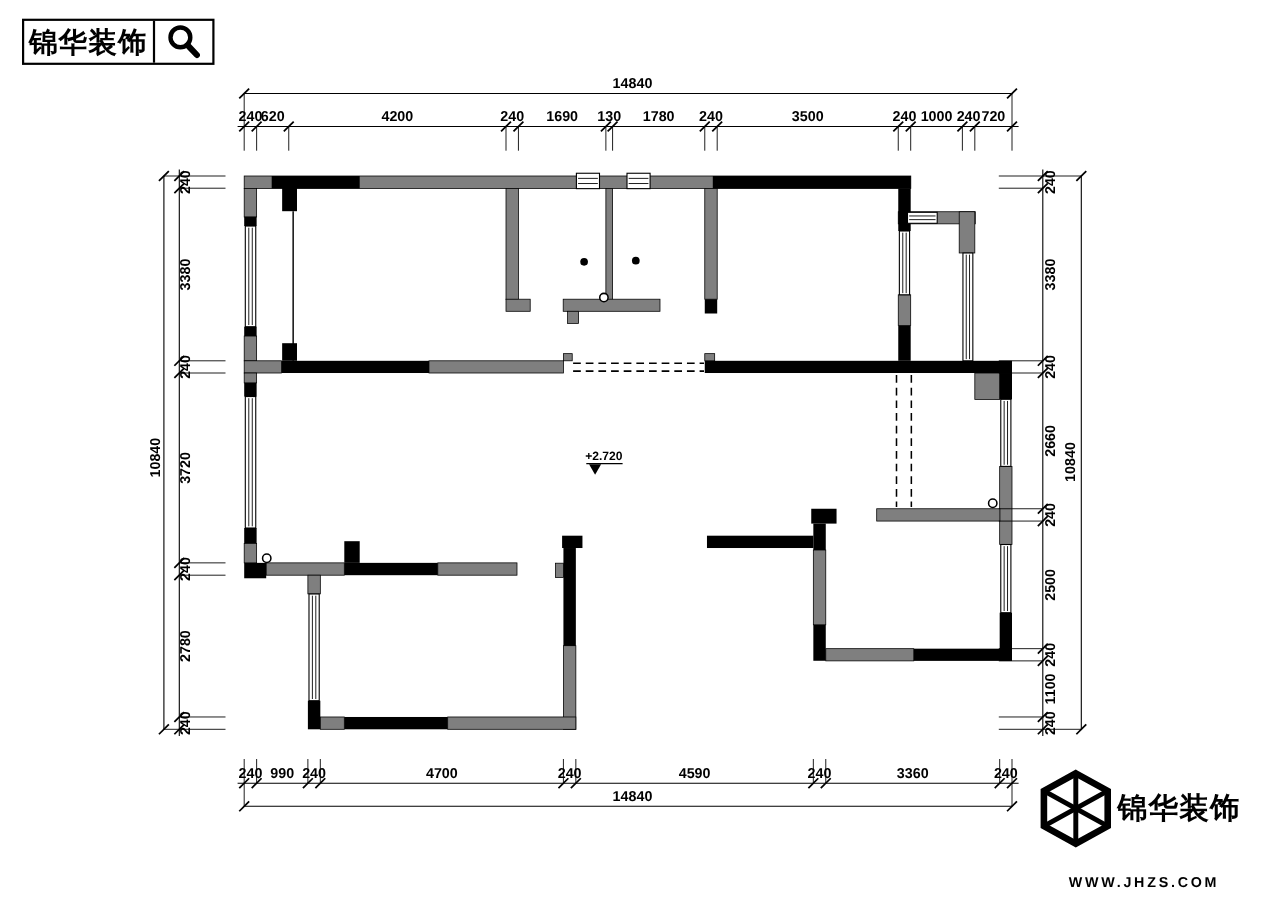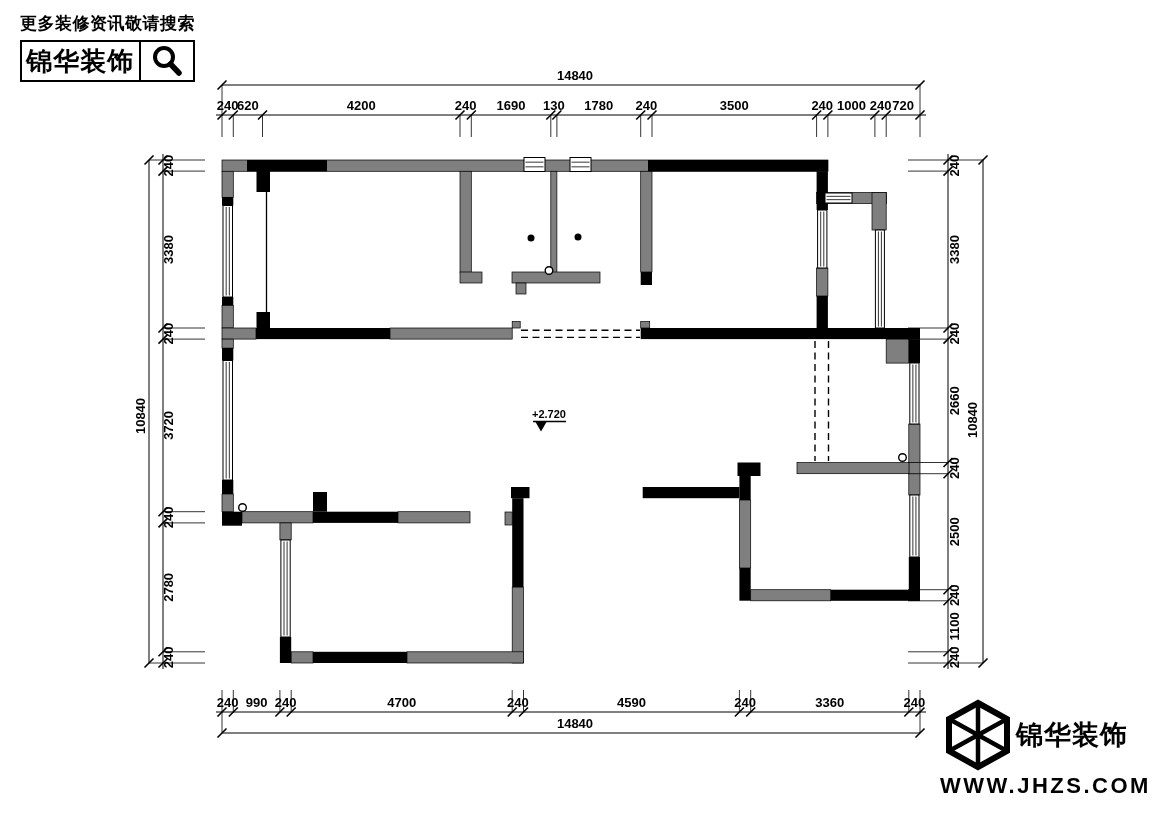--- a/index.html
+++ b/index.html
@@ -12,21 +12,21 @@
   .brand-box{margin-top:5px;width:171px;height:38px;border:2.5px solid #000;display:flex;align-items:center;}
   .brand-name{flex:1;text-align:center;font-size:26px;font-weight:bold;color:#000;letter-spacing:1px;line-height:38px;}
   .brand-divider{width:2.5px;height:38px;background:#000;}
   .brand-box .icon-cell{width:52px;display:flex;align-items:center;justify-content:center;}
   
   .footer-brand{position:absolute;left:940px;top:698px;width:200px;color:#000;}
   .footer-row{display:flex;align-items:center;}
   .cube-cell{width:76px;display:flex;justify-content:center;}
   .footer-names{flex:1;}
   .footer-names div{font-size:27px;font-weight:bold;letter-spacing:1px;line-height:31px;white-space:nowrap;}
-  .footer-url{margin-top:1px;font-size:22px;font-weight:bold;letter-spacing:2.5px;text-align:center;white-space:nowrap;}
+  .footer-url{margin-top:22px;font-size:13px;font-weight:bold;letter-spacing:2.5px;text-align:center;white-space:nowrap;}
 </style>
 </head>
 <body>
 
 <div id="stage">
 
   <svg id="plan-svg" width="1158" height="818" viewBox="0 0 1158 818">
 
     <g id="walls-gray" fill="#7f7f7f" stroke="#000" stroke-width="0.7">
       <rect x="222" y="160" width="606" height="11.3"></rect>
@@ -301,21 +301,20 @@
         <text x="959" y="468.1" text-anchor="middle" font-size="13" font-weight="bold" fill="#000" transform="rotate(-90 959 468.1)">240</text>
         <text x="959" y="531.7" text-anchor="middle" font-size="13" font-weight="bold" fill="#000" transform="rotate(-90 959 531.7)">2500</text>
         <text x="959" y="595.25" text-anchor="middle" font-size="13" font-weight="bold" fill="#000" transform="rotate(-90 959 595.25)">240</text>
         <text x="959" y="626.3" text-anchor="middle" font-size="13" font-weight="bold" fill="#000" transform="rotate(-90 959 626.3)">1100</text>
         <text x="959" y="657.4" text-anchor="middle" font-size="13" font-weight="bold" fill="#000" transform="rotate(-90 959 657.4)">240</text>
         <text x="977" y="420" text-anchor="middle" font-size="13" font-weight="bold" fill="#000" transform="rotate(-90 977 420)">10840</text>
       </g>
   </svg>
 
   <div class="header-brand">
-    <div class="search-hint">更多装修资讯敬请搜索</div>
     <div class="brand-box">
       <span class="brand-name">锦华装饰</span>
       <span class="brand-divider"></span>
       <span class="icon-cell">
         <svg width="34" height="34" viewBox="0 0 34 34">
           <circle cx="14" cy="13" r="9" fill="none" stroke="#000" stroke-width="4"></circle>
           <line x1="20.5" y1="20" x2="29" y2="29" stroke="#000" stroke-width="5.5" stroke-linecap="round"></line>
         </svg>
       </span>
     </div>

